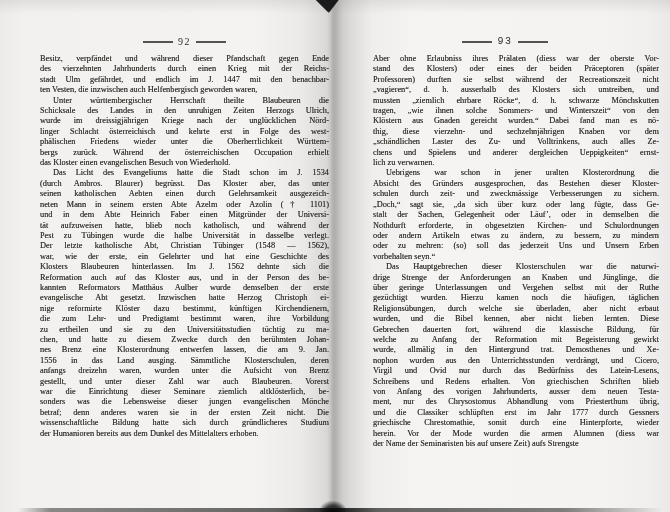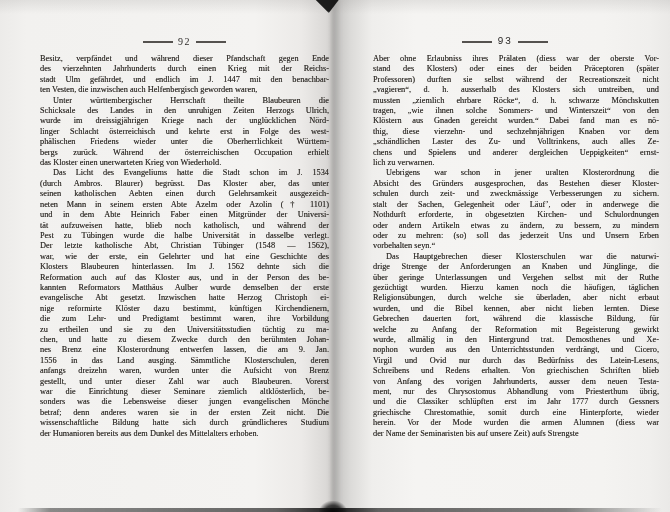--- a/index.html
+++ b/index.html
@@ -154,21 +154,21 @@
           <div class="line">stadt Ulm gefährdet, und endlich im J. 1447 mit den benachbar-</div>
           <div class="line">ten Vesten, die inzwischen auch Helfenbergisch geworden waren,</div>
         </div>
         <div class="para indent">
           <div class="line">Unter württembergischer Herrschaft theilte Blaubeuren die</div>
           <div class="line">Schicksale des Landes in den unruhigen Zeiten Herzogs Ulrich,</div>
           <div class="line">wurde im dreissigjährigen Kriege nach der unglücklichen Nörd-</div>
           <div class="line">linger Schlacht österreichisch und kehrte erst in Folge des west-</div>
           <div class="line">phälischen Friedens wieder unter die Oberherrlichkeit Württem-</div>
           <div class="line">bergs zurück.  Während der österreichischen Occupation erhielt</div>
-          <div class="line">das Kloster einen unerwarteten Krieg von Wiederhold.</div>
+          <div class="line">das Kloster einen evangelischen Besuch von Wiederhold.</div>
         </div>
         <div class="para indent">
           <div class="line">Das Licht des Evangeliums hatte die Stadt schon im J. 1534</div>
           <div class="line">(durch Ambros. Blaurer) begrüsst.  Das Kloster aber, das unter</div>
           <div class="line">seinen katholischen Aebten einen durch Gelehrsamkeit ausgezeich-</div>
           <div class="line">neten Mann in seinem ersten Abte Azelm oder Azolin († 1101)</div>
           <div class="line">und in dem Abte Heinrich Faber einen Mitgründer der Universi-</div>
           <div class="line">tät aufzuweisen hatte, blieb noch katholisch, und während der</div>
           <div class="line">Pest zu Tübingen wurde die halbe Universität in dasselbe verlegt.</div>
           <div class="line">Der letzte katholische Abt, Christian Tübinger (1548 — 1562),</div>
@@ -211,21 +211,22 @@
           <div class="line">Klöstern aus Gnaden gereicht wurden.“  Dabei fand man es nö-</div>
           <div class="line">thig,  diese  vierzehn-  und  sechzehnjährigen  Knaben  vor  dem</div>
           <div class="line">„schändlichen Laster des Zu- und Volltrinkens, auch alles Ze-</div>
           <div class="line">chens und Spielens und anderer dergleichen Ueppigkeiten“ ernst-</div>
           <div class="line">lich zu verwarnen.</div>
         </div>
         <div class="para indent">
           <div class="line">Uebrigens war schon in jener uralten Klosterordnung die</div>
           <div class="line">Absicht des Gründers ausgesprochen, das Bestehen dieser Kloster-</div>
           <div class="line">schulen durch zeit- und zweckmässige Verbesserungen zu sichern.</div>
-          <div class="line">stalt der Sachen, Gelegenheit oder Läuf’, oder in anderwege die</div>
+          <div class="line">„Doch,“ sagt sie, „da sich über kurz oder lang fügte, dass Ge-</div>
+          <div class="line">stalt der Sachen, Gelegenheit oder Läuf’, oder in demselben die</div>
           <div class="line">Nothdurft erforderte, in obgesetzten Kirchen- und Schulordnungen</div>
           <div class="line">oder andern Artikeln etwas zu ändern, zu bessern, zu mindern</div>
           <div class="line">oder zu mehren: (so) soll das jederzeit Uns und Unsern Erben</div>
           <div class="line">vorbehalten seyn.“</div>
         </div>
         <div class="para indent">
           <div class="line">Das Hauptgebrechen dieser Klosterschulen war die naturwi-</div>
           <div class="line">drige Strenge der Anforderungen an Knaben und Jünglinge, die</div>
           <div class="line">über geringe Unterlassungen und Vergehen selbst mit der Ruthe</div>
           <div class="line">gezüchtigt wurden.  Hierzu kamen noch die häufigen, täglichen</div>

